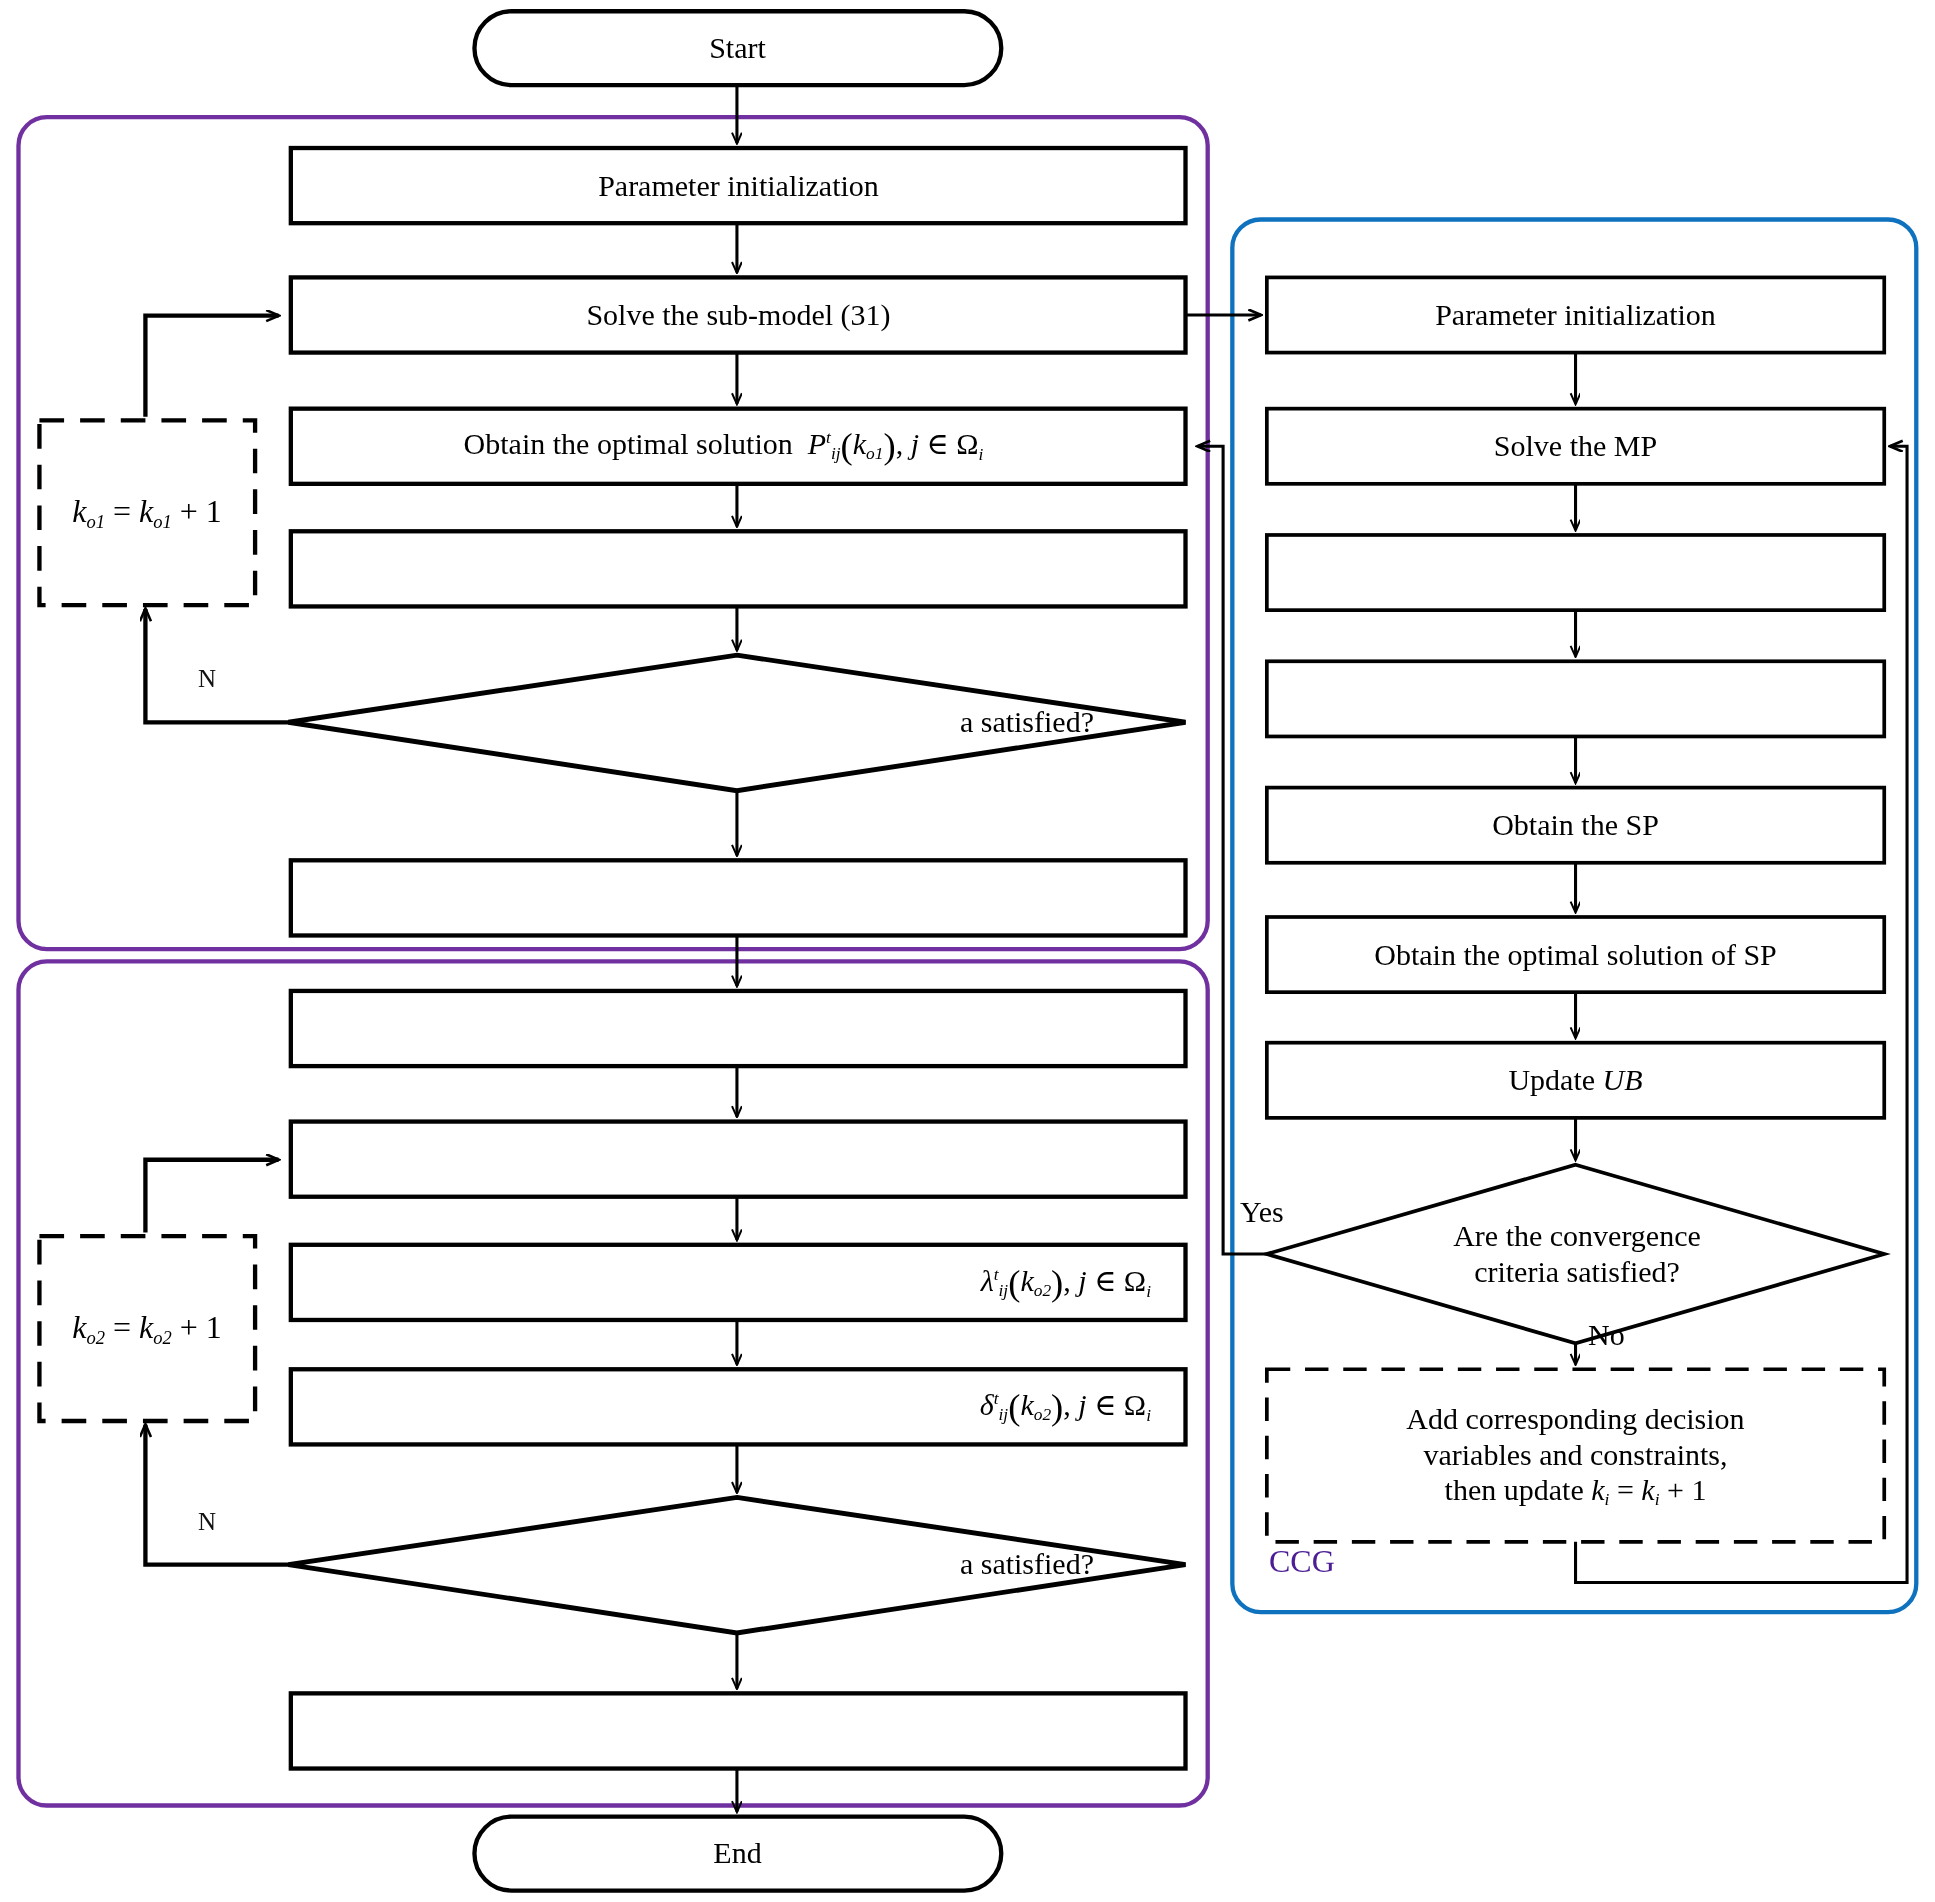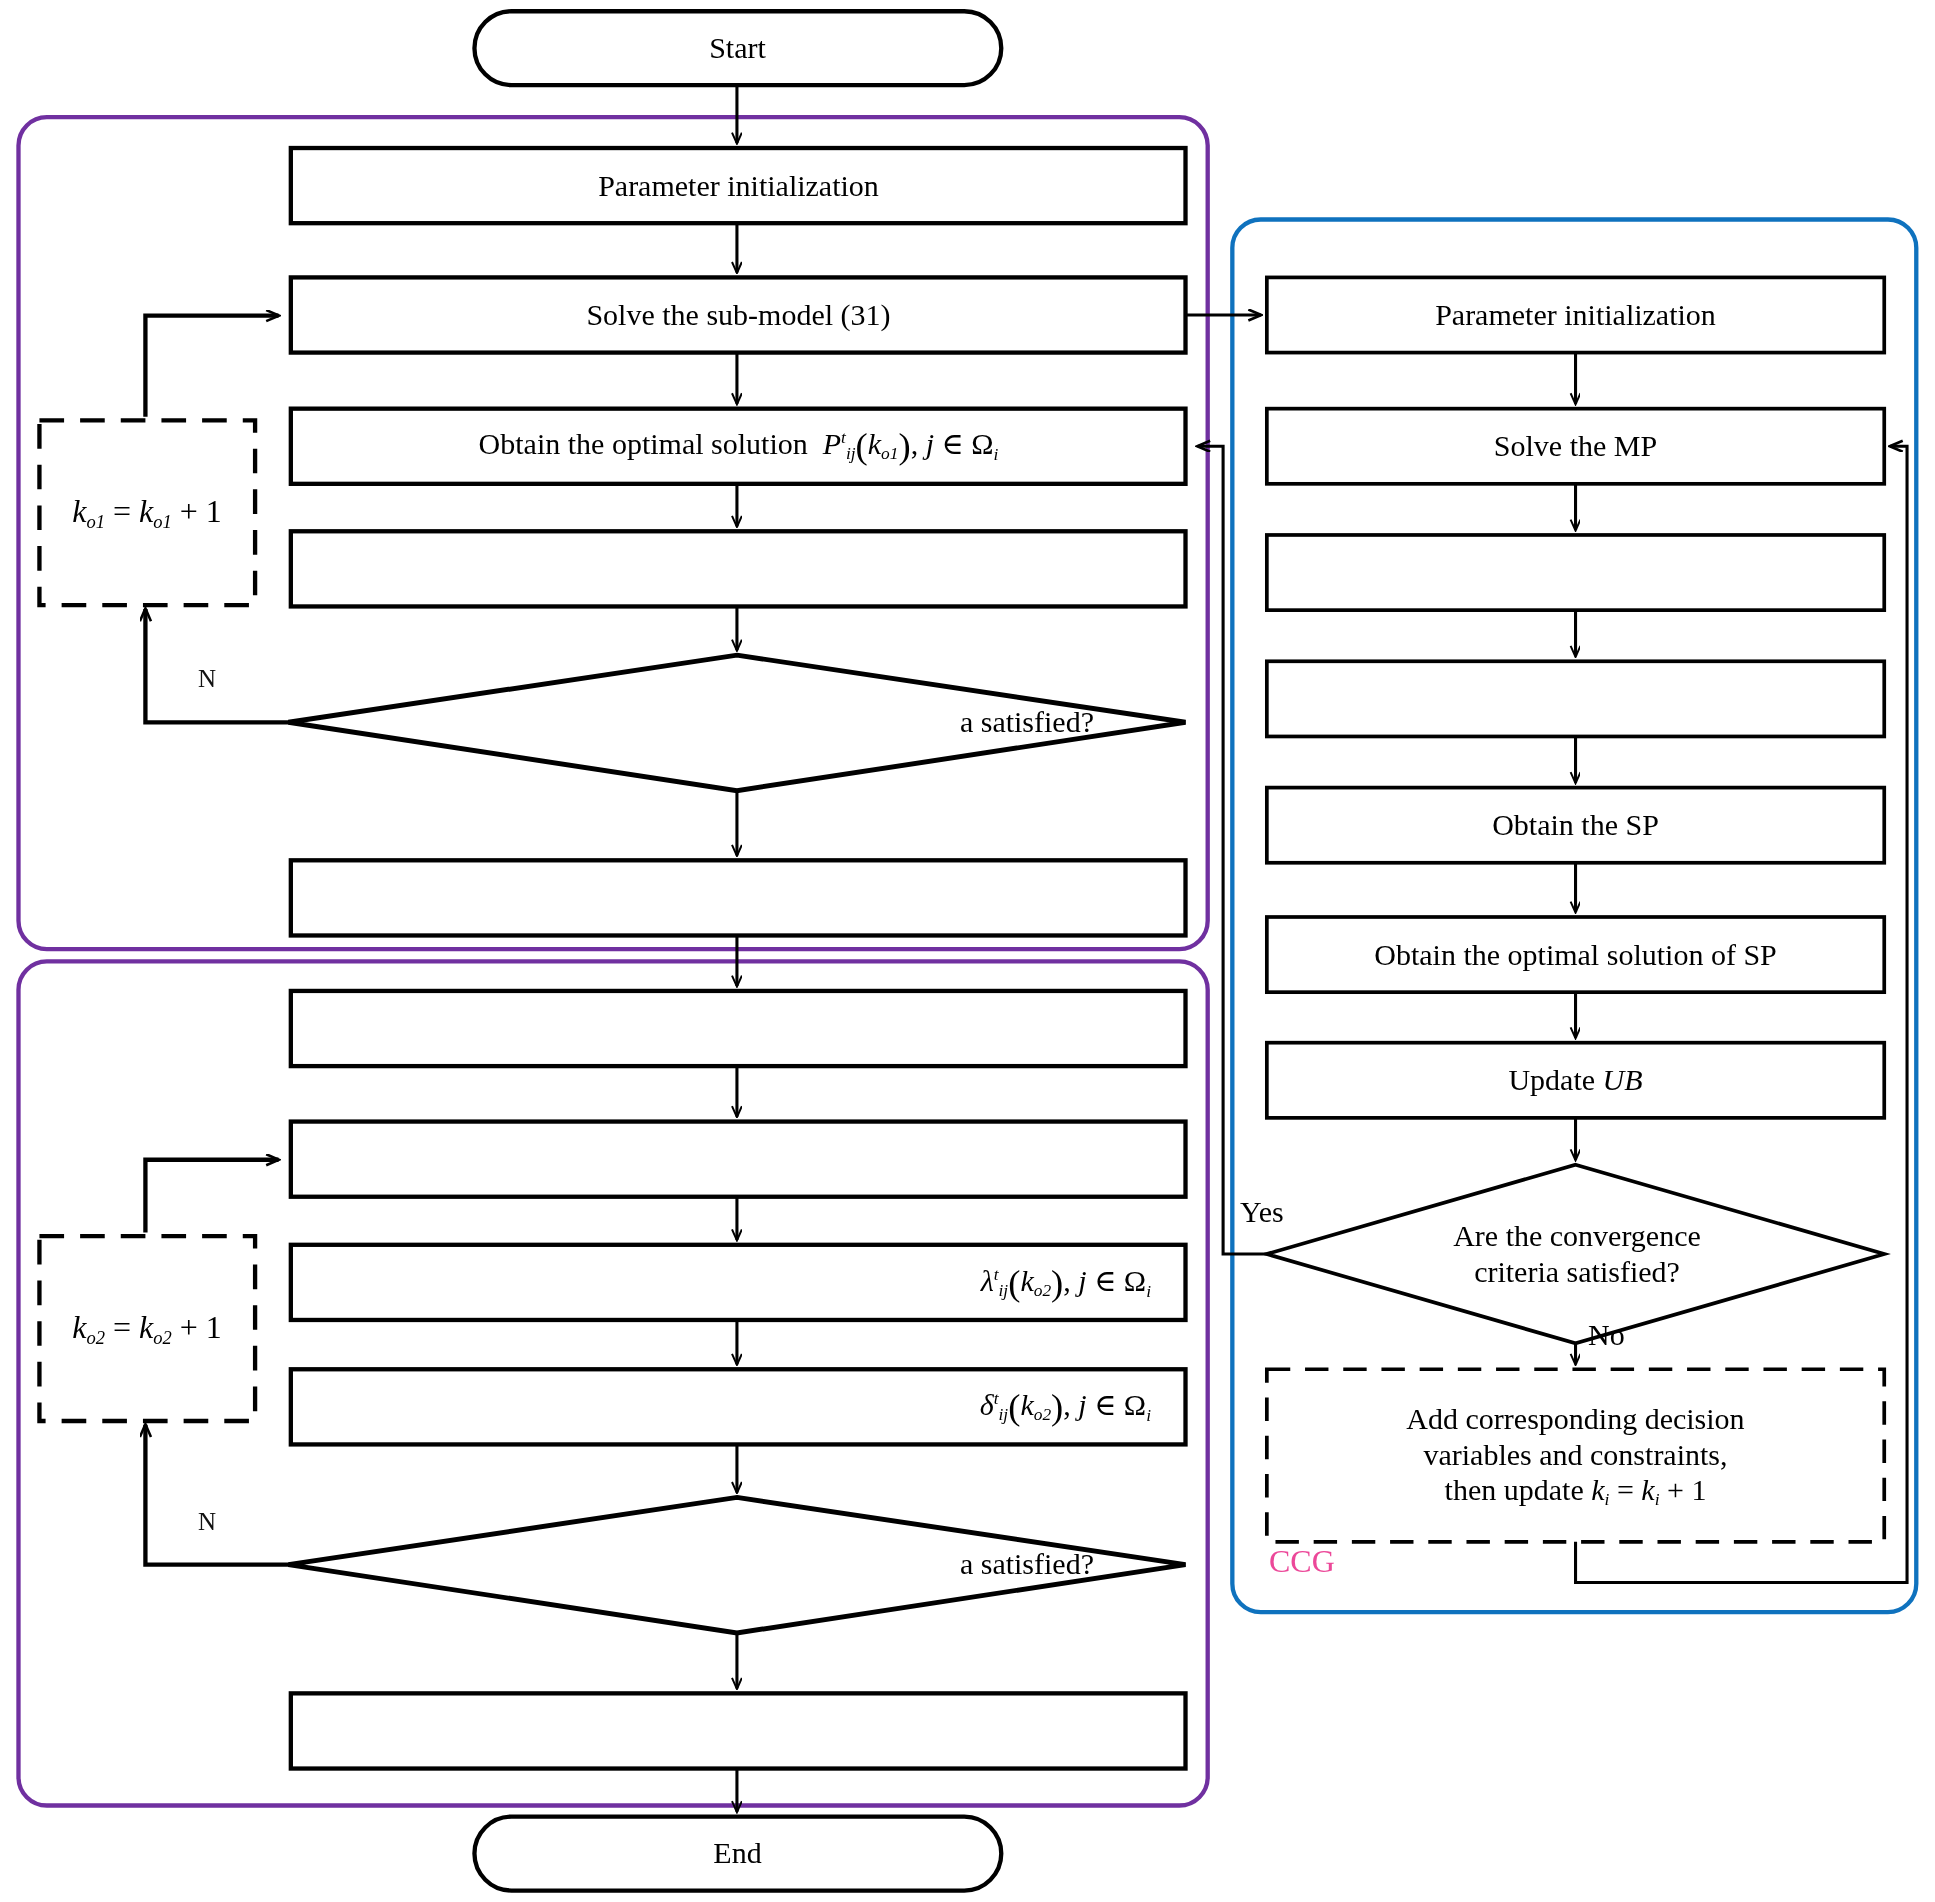--- a/index.html
+++ b/index.html
@@ -9,21 +9,21 @@
   svg.layer{position:absolute;left:0;top:0;width:1936px;height:1903px;overflow:visible;}
 
   
   .node{position:absolute;display:flex;align-items:center;box-sizing:border-box;}
   .node.center{justify-content:center;}
   .node.rightish{justify-content:flex-end;}
   .txt{font-size:30px;line-height:1.18;white-space:nowrap;}
   .txt.multi{white-space:normal;text-align:center;}
   .small{font-size:32px;}
   .lbl{position:absolute;font-size:30px;}
-  .ccg{position:absolute;font-size:32px;color:#ec4899;}
+  .ccg{position:absolute;font-size:32px;color:#4c1d95;}
 
   
   .mi{font-style:italic;}
   sup.m{font-size:.58em;vertical-align:super;font-style:italic;}
   sub.m{font-size:.58em;vertical-align:-0.30em;font-style:italic;}
   .paren{font-size:1.22em;vertical-align:-0.10em;}
   .op{font-style:normal;}
   .nfrag{position:absolute;font-size:25px;color:#111;letter-spacing:-1.2px;}
 </style>
 </head>
@@ -135,21 +135,21 @@
   </div>
 
   <div class="node center" style="left:291px;top:148px;width:895px;height:75px;">
     <span class="txt">Parameter initialization</span>
   </div>
 
   <div class="node center" style="left:291px;top:277px;width:895px;height:75px;">
     <span class="txt">Solve the sub-model (31)</span>
   </div>
 
-  <div class="node center" style="left:291px;top:408px;width:895px;height:75px;">
+  <div class="node center" style="left:276px;top:408px;width:895px;height:75px;">
     <span class="txt">
       <span>Obtain the optimal solution</span>&nbsp;
       <span class="mi">P<sup class="m">t</sup><sub class="m">ij</sub></span><span class="paren">(</span><span class="mi">k<sub class="m">o1</sub></span><span class="paren">)</span><span class="op">,</span>&nbsp;<span class="mi">j</span><span class="op"> ∈ </span><span class="op">Ω</span><sub class="m">i</sub>
     </span>
   </div>
 
 
   <div class="node rightish" style="left:431px;top:691px;width:709px;height:62px;padding-right:46px;">
     <span class="txt">a satisfied?</span>
   </div>

